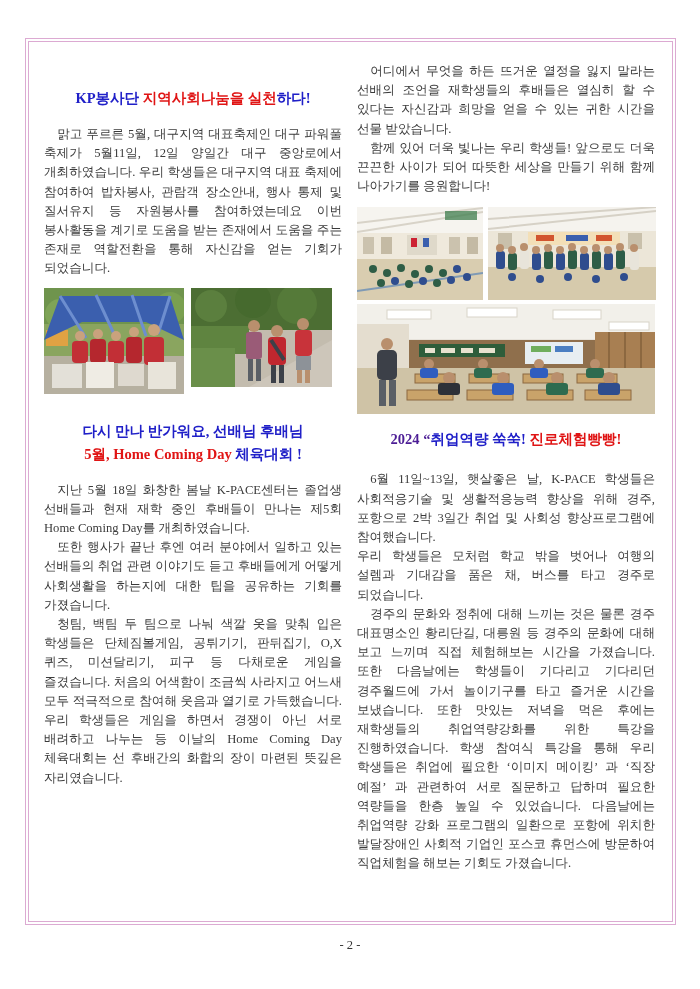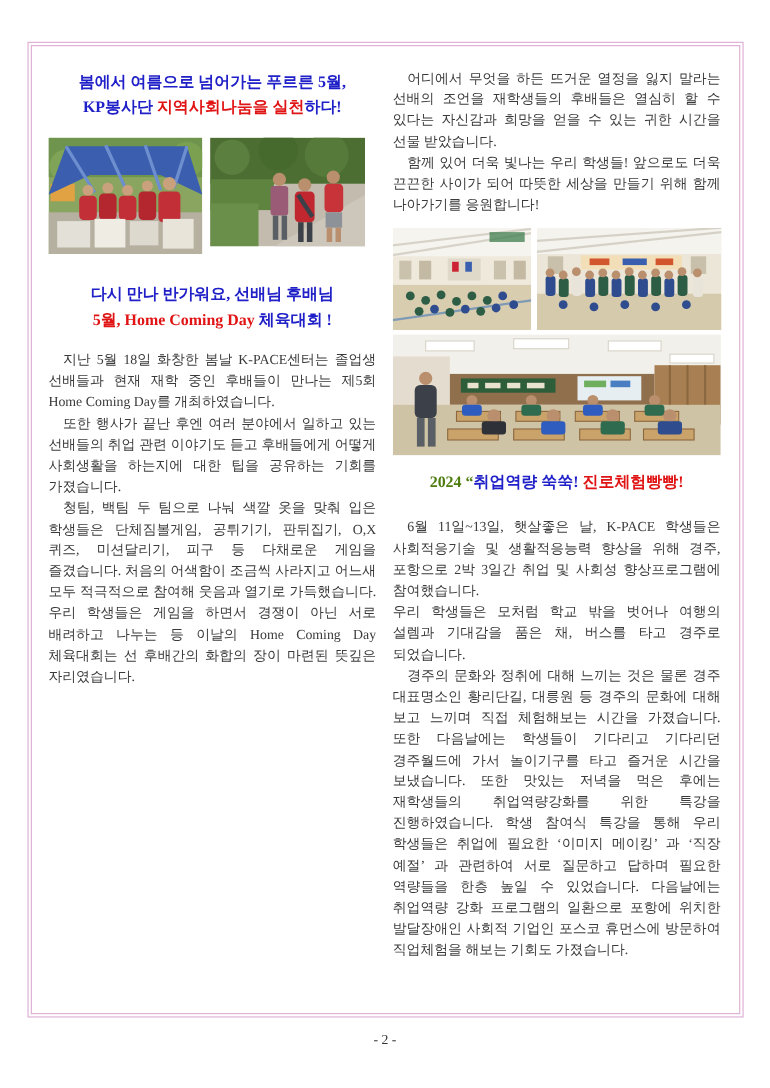--- a/index.html
+++ b/index.html
@@ -13,21 +13,21 @@
     box-sizing:border-box;border:4px double #dcaad2;
     display:flex;gap:15px;padding:14px 15px 0 15px;overflow:hidden;
   }
   .col{width:298px;flex:0 0 298px;}
   .heading{
     text-align:center;font-weight:bold;font-size:14.5px;line-height:23px;
     margin:8px 0 15px 0;word-break:keep-all;
   }
   .h-blue{color:#2020c8;}
   .h-red{color:#e01414;margin-top:23px;}
-  .h-black{color:#4d7c0f;}
+  .h-black{color:#4c1d95;}
   p{
     margin:0;font-size:12.6px;line-height:19.2px;text-align:justify;
     word-break:keep-all;text-indent:1.05em;
   }
   p.noindent{text-indent:0;}
   .bold{font-weight:bold;}
   .photo-row{display:flex;gap:7px;margin:9px 0 4px 0;}
   .photo{flex:0 0 auto;overflow:hidden;}
   .photo svg{display:block;}
   .gap-sm{height:6px;}
@@ -37,24 +37,25 @@
   }
 </style>
 </head>
 <body>
 
 <div class="frame">
 
   <div class="col">
 
     <div class="heading">
-      <span class="h-blue">봄에서 여름으로 넘어가는 푸르른 5월,</span><br>
+      <br>
       <span class="h-blue">KP봉사단 </span><span class="h-red">지역사회나눔을 실천</span><span class="h-blue">하다!</span>
     </div>
 
+    <p>맑고 푸르른 5월, 대구지역 대표축제인 대구 파워풀 축제가 5월11일, 12일 양일간 대구 중앙로에서 개최하였습니다. 우리 학생들은 대구지역 대표 축제에 참여하여 밥차봉사, 관람객 장소안내, 행사 통제 및 질서유지 등 자원봉사를 참여하였는데요 이번 봉사활동을 계기로 도움을 받는 존재에서 도움을 주는 존재로 역할전환을 통해 자신감을 얻는 기회가 되었습니다.</p>
 
     <div class="photo-row">
       <div class="photo">
         <svg width="140" height="106" viewBox="0 0 140 106">
           <rect width="140" height="106" fill="#8aa55f"></rect>
           <rect width="140" height="36" fill="#6f944d"></rect>
           <circle cx="16" cy="26" r="15" fill="#7fa457"></circle>
           <circle cx="126" cy="20" r="16" fill="#7aa050"></circle>
           <rect y="68" width="140" height="38" fill="#b6b0a0"></rect>
           <rect x="2" y="42" width="22" height="16" fill="#e0a243"></rect>

